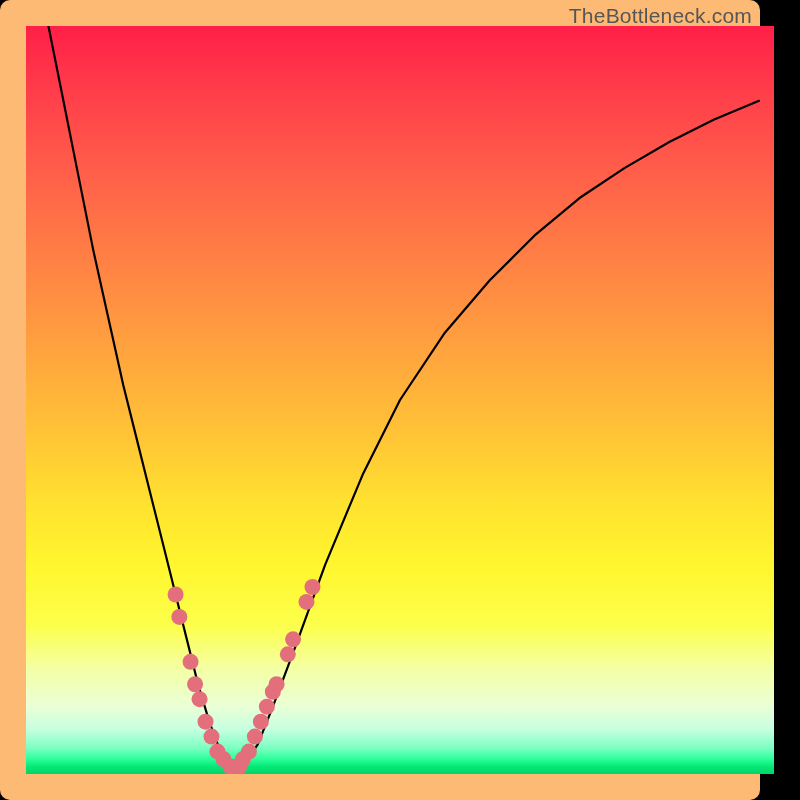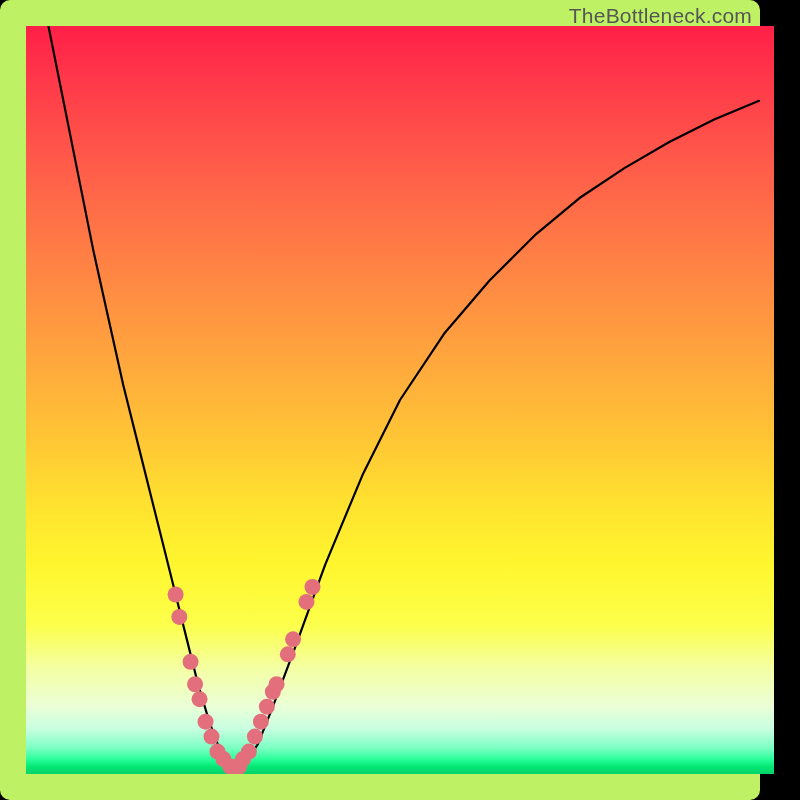--- a/index.html
+++ b/index.html
@@ -10,21 +10,21 @@
     overflow: hidden;
     background: #000;
     font-family: Arial, Helvetica, sans-serif;
   }
   .frame {
     position: absolute;
     left: 0;
     top: 0;
     width: 760px;
     height: 800px;
-    background: #bef264;
+    background: #fdba74;
     border-radius: 10px;
   }
   .plot-area {
     position: absolute;
     left: 26px;
     top: 26px;
     width: 748px;
     height: 748px;
     overflow: hidden;
   }

